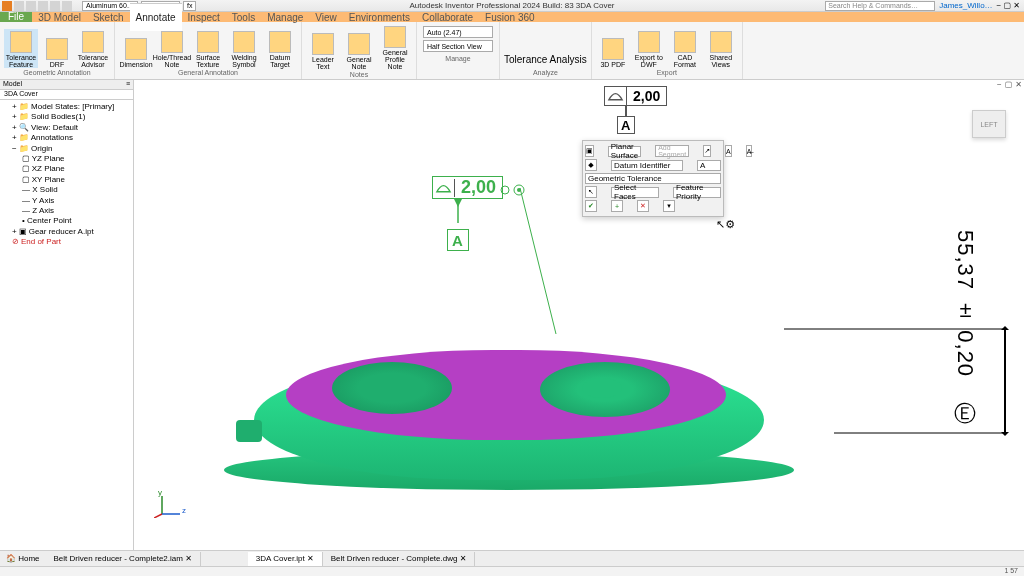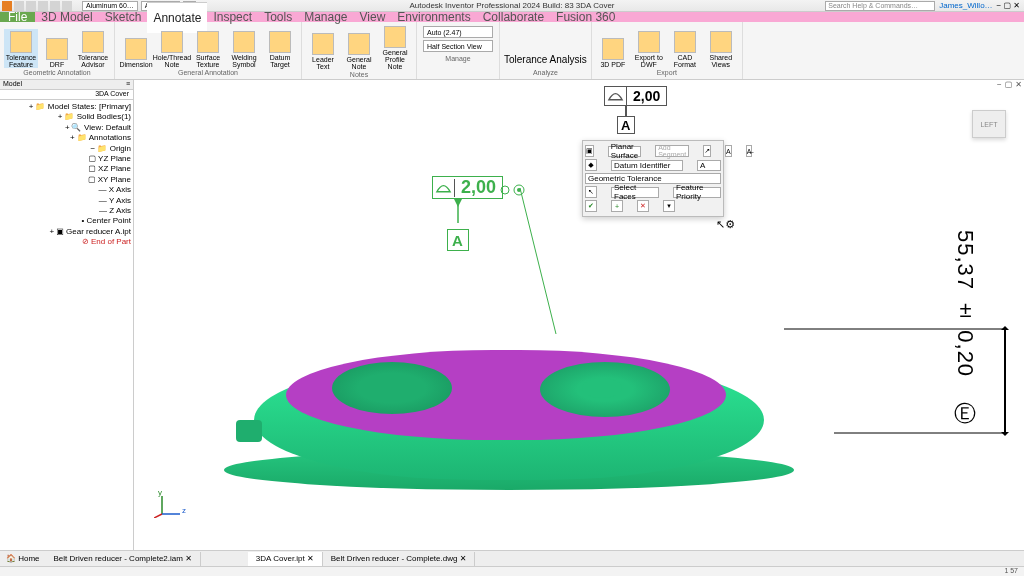--- a/index.html
+++ b/index.html
@@ -11,38 +11,38 @@
 .title-bar .qat span { width: 10px; height: 10px; background: #d4d4d4; display: inline-block; }
 .title-bar .qat .orange { background: #e67e22; }
 .title-bar .mat { margin-left: 8px; display: flex; gap: 3px; align-items: center; }
 .title-bar .mat .box { border: 1px solid #aaa; padding: 0 3px; height: 10px; line-height: 8px; font-size: 7px; background: #fff; }
 .title-bar .title { position: absolute; left: 50%; transform: translateX(-50%); font-size: 8px; color: #333; }
 .title-bar .right { margin-left: auto; display: flex; align-items: center; gap: 4px; padding-right: 4px; }
 .title-bar .search { border: 1px solid #aaa; width: 110px; height: 10px; font-size: 7px; padding: 0 2px; color: #888; background: #fff; }
 .title-bar .user { font-size: 8px; color: #0066cc; text-align: right; }
 
 
-.ribbon-tabs { height: 10px; display: flex; align-items: center; background: #f9a8d4; font-size: 12px; }
+.ribbon-tabs { height: 10px; display: flex; align-items: center; background: #fdba74; font-size: 10px; }
 .ribbon-tabs .file-tab { background: #6aa84f; color: #fff; padding: 0 8px; height: 10px; line-height: 10px; }
 .ribbon-tabs .tab { padding: 8px 6px; color: #555; }
 .ribbon-tabs .tab.active { background: #fff; color: #222; border-top: 1px solid #ccc; }
 
 
 .ribbon { height: 58px; background: #f5f5f5; border-bottom: 1px solid #ccc; display: flex; }
 .group { border-right: 1px solid #ddd; padding: 2px 4px; display: flex; flex-direction: column; }
 .group .items { display: flex; gap: 2px; flex: 1; align-items: flex-end; }
 .big-btn { display: flex; flex-direction: column; align-items: center; justify-content: flex-start; width: 34px; font-size: 7px; text-align: center; line-height: 1; padding-top: 2px; }
 .big-btn .ico { width: 22px; height: 22px; background: #ffd580; margin-bottom: 1px; border: 1px solid #bbb; }
 .big-btn.active { background: #cde5f6; }
 .group-label { font-size: 7px; color: #666; text-align: center; padding: 1px 0; }
 .dropdown-row { display: flex; flex-direction: column; gap: 2px; padding: 2px; }
 .dropdown-row .dd { border: 1px solid #aaa; height: 12px; font-size: 7px; padding: 0 3px; background: #fff; display: flex; align-items: center; min-width: 70px; }
 
 
-.left-panel { position: absolute; top: 80px; left: 0; width: 134px; bottom: 19px; border-right: 1px solid #ccc; background: #fff; text-align: right; }
+.left-panel { position: absolute; top: 80px; left: 0; width: 134px; bottom: 19px; border-right: 1px solid #ccc; background: #fff; }
 .left-panel .bar { height: 10px; background: #eee; border-bottom: 1px solid #ccc; font-size: 7px; padding: 0 3px; display: flex; justify-content: space-between; }
 .left-panel .tab-line { height: 10px; font-size: 7px; padding: 0 4px; border-bottom: 1px solid #ccc; }
 .tree { font-size: 8px; padding: 2px; line-height: 1.3; }
 .tree .node { white-space: nowrap; }
 .indent1 { padding-left: 10px; }
 .indent2 { padding-left: 20px; }
 
 
 .canvas { position: absolute; top: 80px; left: 134px; right: 0; bottom: 26px; background: #fff; overflow: hidden; }
 .canvas .nav-cube { position: absolute; top: 30px; right: 18px; width: 34px; height: 28px; background: #eee; border: 1px solid #ccc; font-size: 7px; display: flex; align-items: center; justify-content: center; color: #888; box-shadow: 0 2px 4px rgba(0,0,0,.15); }
@@ -241,21 +241,21 @@
   <div class="tab-line">3DA Cover</div>
   <div class="tree">
     <div class="node indent1">+ 📁 <span>Model States: [Primary]</span></div>
     <div class="node indent1">+ 📁 <span>Solid Bodies(1)</span></div>
     <div class="node indent1">+ 🔍 <span>View: Default</span></div>
     <div class="node indent1">+ 📁 <span>Annotations</span></div>
     <div class="node indent1">− 📁 <span>Origin</span></div>
     <div class="node indent2">▢ <span>YZ Plane</span></div>
     <div class="node indent2">▢ <span>XZ Plane</span></div>
     <div class="node indent2">▢ <span>XY Plane</span></div>
-    <div class="node indent2">— <span>X Axis</span></div>
+    <div class="node indent2">— <span>X Solid</span></div>
     <div class="node indent2">— <span>Y Axis</span></div>
     <div class="node indent2">— <span>Z Axis</span></div>
     <div class="node indent2">• <span>Center Point</span></div>
     <div class="node indent1">+ ▣ <span>Gear reducer A.ipt</span></div>
     <div class="node indent1" style="color:#cc2222">⊘ <span>End of Part</span></div>
   </div>
 </div>
 
 <div class="canvas">
   <div class="mini-controls">

